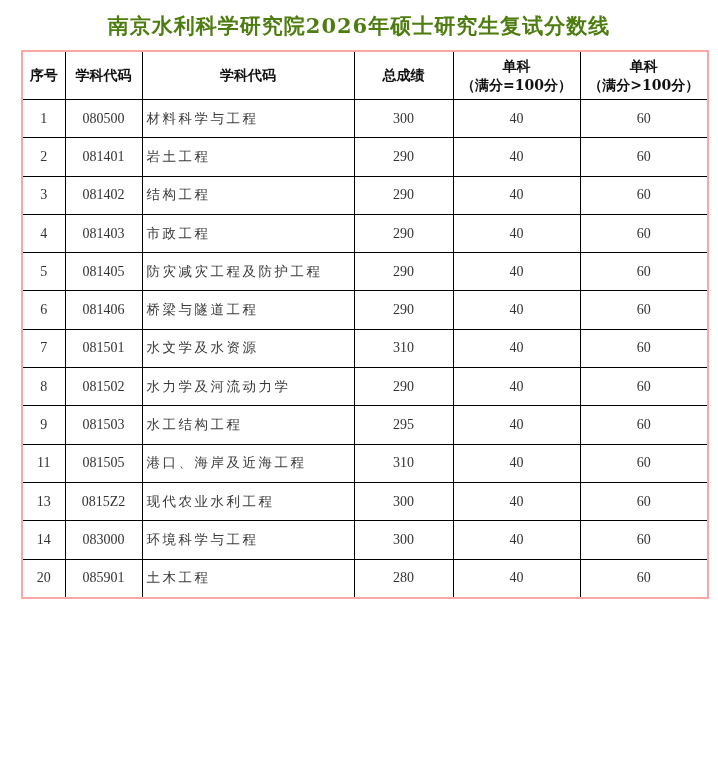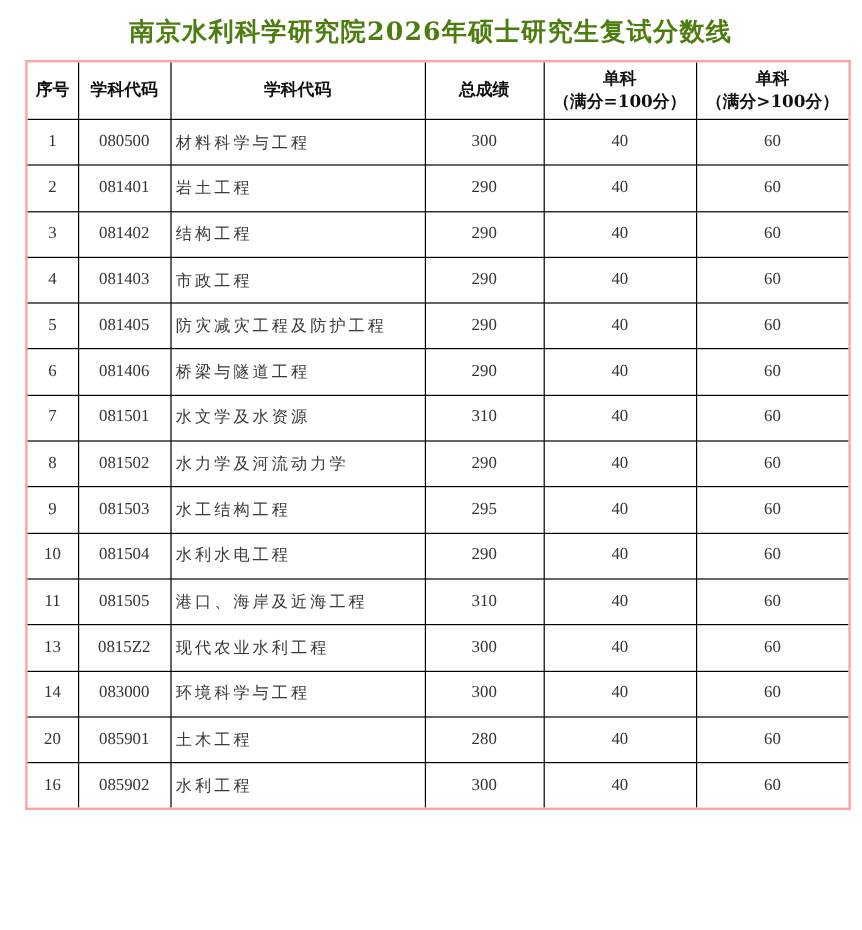--- a/index.html
+++ b/index.html
@@ -172,28 +172,20 @@
       </tr>
       <tr>
         <td>9</td>
         <td>081503</td>
         <td class="name">水工结构工程</td>
         <td>295</td>
         <td>40</td>
         <td>60</td>
       </tr>
       <tr>
-        <td>10</td>
-        <td>081504</td>
-        <td class="name">水利水电工程</td>
-        <td>290</td>
-        <td>40</td>
-        <td>60</td>
-      </tr>
-      <tr>
         <td>11</td>
         <td>081505</td>
         <td class="name">港口、海岸及近海工程</td>
         <td>310</td>
         <td>40</td>
         <td>60</td>
       </tr>
       <tr>
         <td>13</td>
         <td>0815Z2</td>
@@ -211,22 +203,14 @@
         <td>60</td>
       </tr>
       <tr>
         <td>20</td>
         <td>085901</td>
         <td class="name">土木工程</td>
         <td>280</td>
         <td>40</td>
         <td>60</td>
       </tr>
-      <tr>
-        <td>16</td>
-        <td>085902</td>
-        <td class="name">水利工程</td>
-        <td>300</td>
-        <td>40</td>
-        <td>60</td>
-      </tr>
     </tbody>
 </table>
 
 </body></html>

